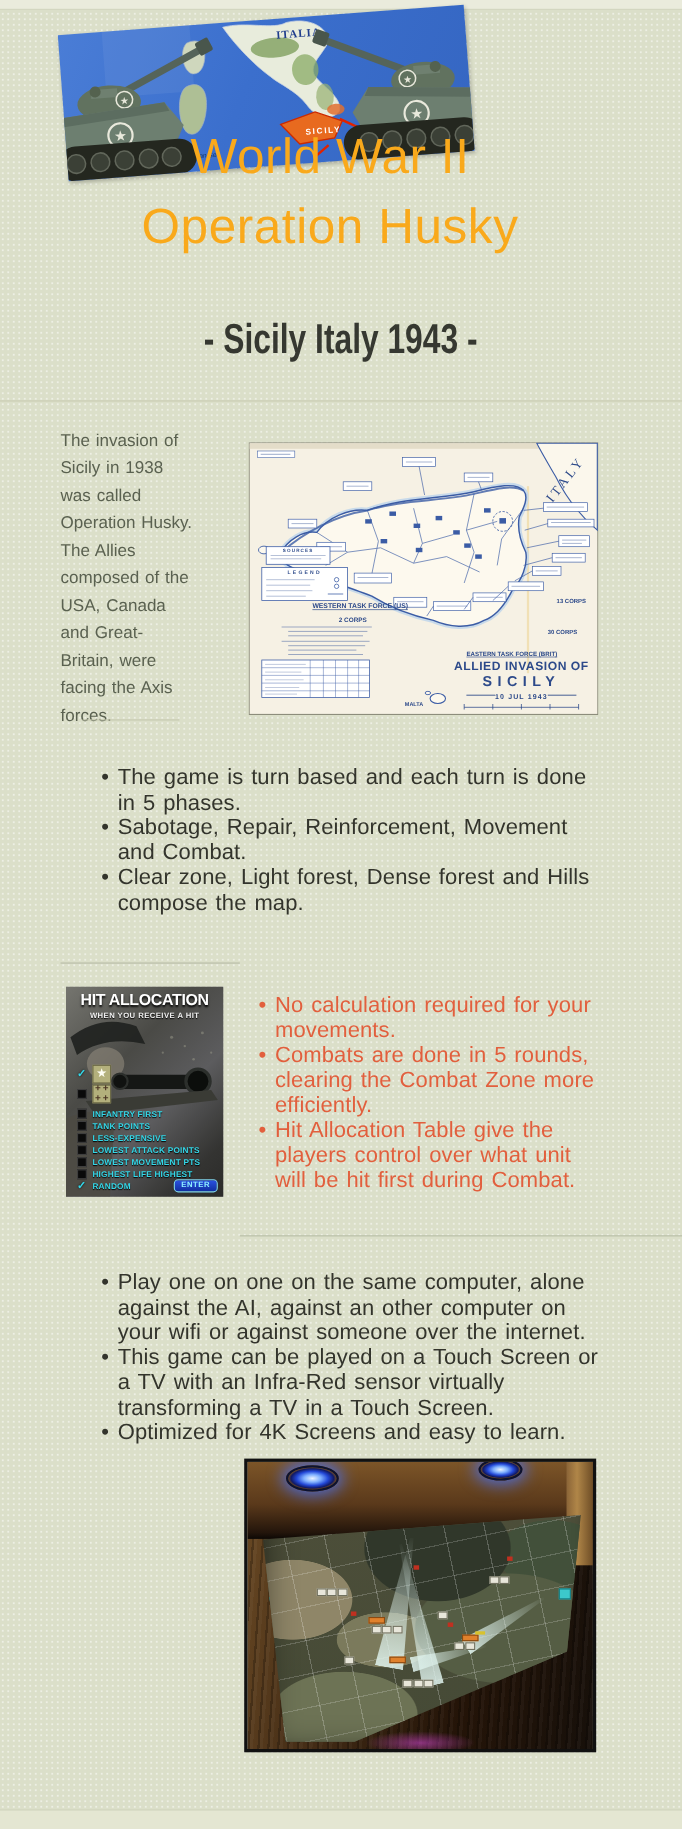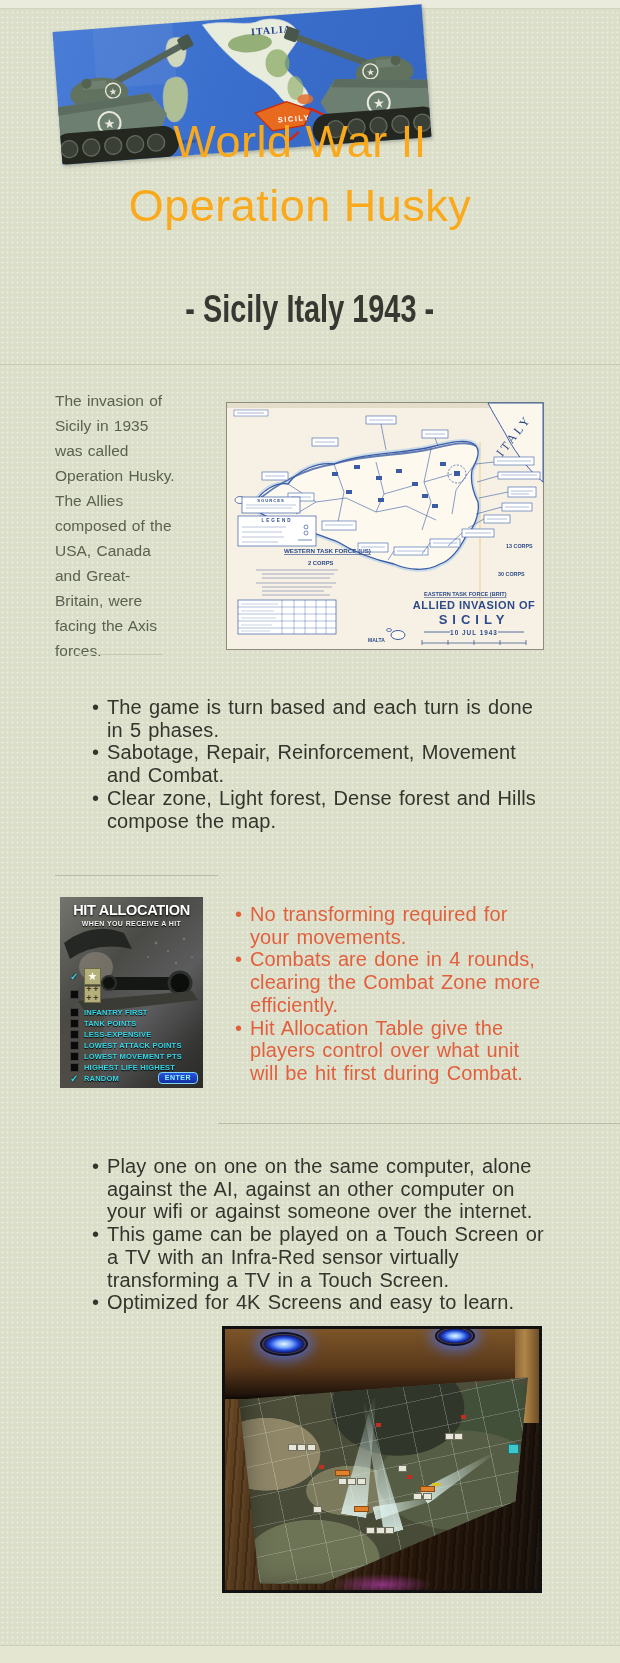--- a/index.html
+++ b/index.html
@@ -201,21 +201,21 @@
       </svg>
     </div>
   </div>
 
   <div class="abs title title2">Operation Husky</div>
   <div class="abs title title1">World War II</div>
   <div class="abs subtitle"><span>- Sicily Italy 1943 -</span></div>
 
   <div class="hr divider1"></div>
 
-  <div class="abs intro">The invasion of Sicily in 1935 was called Operation Husky. The Allies composed of the USA, Canada and Great-Britain, were facing the Axis forces.</div>
+  <div class="abs intro">The invasion of Sicily in 1938 was called Operation Husky. The Allies composed of the USA, Canada and Great-Britain, were facing the Axis forces.</div>
 
   <svg class="abs imap" width="318" height="248" viewBox="0 0 318 248">
     <rect x=".5" y=".5" width="317" height="247" fill="#f6f1e4" stroke="#8d8d7c"></rect>
     <rect x="1" y="1" width="316" height="5" fill="#e4ddc9"></rect>
     <rect x="253" y="40" width="2" height="170" fill="rgba(230,180,60,.28)"></rect>
 
     <g>
       <rect x="8" y="8" width="34" height="6" fill="#fff" stroke="#3b5ca5" stroke-width=".5"></rect>
       <line x1="11" y1="11" x2="38" y2="11" stroke="#8fa0c4" stroke-width=".8"></line>
     </g>
@@ -464,22 +464,22 @@
       <span class="opt-label">HIGHEST LIFE HIGHEST</span>
     </div>
     <div class="hit-row" style="top:176px">
       <span class="chk-cyan">✓</span>
       <span class="opt-label">RANDOM</span>
     </div>
     <div class="enter-btn">ENTER</div>
   </div>
 
   <ul class="list list-orange combat">
-    <li><span>No transforming required for your movements.</span></li>
-    <li><span>Combats are done in 4 rounds, clearing the Combat Zone more efficiently.</span></li>
+    <li><span>No calculation required for your movements.</span></li>
+    <li><span>Combats are done in 5 rounds, clearing the Combat Zone more efficiently.</span></li>
     <li><span>Hit Allocation Table give the players control over what unit will be hit first during Combat.</span></li>
   </ul>
 
   <div class="hr divider3"></div>
 
   <ul class="list list-dark play">
     <li><span>Play one on one on the same computer, alone against the AI, against an other computer on your wifi or against someone over the internet.</span></li>
     <li><span>This game can be played on a Touch Screen or a TV with an Infra-Red sensor virtually transforming a TV in a Touch Screen.</span></li>
     <li><span>Optimized for 4K Screens and easy to learn.</span></li>
   </ul>

